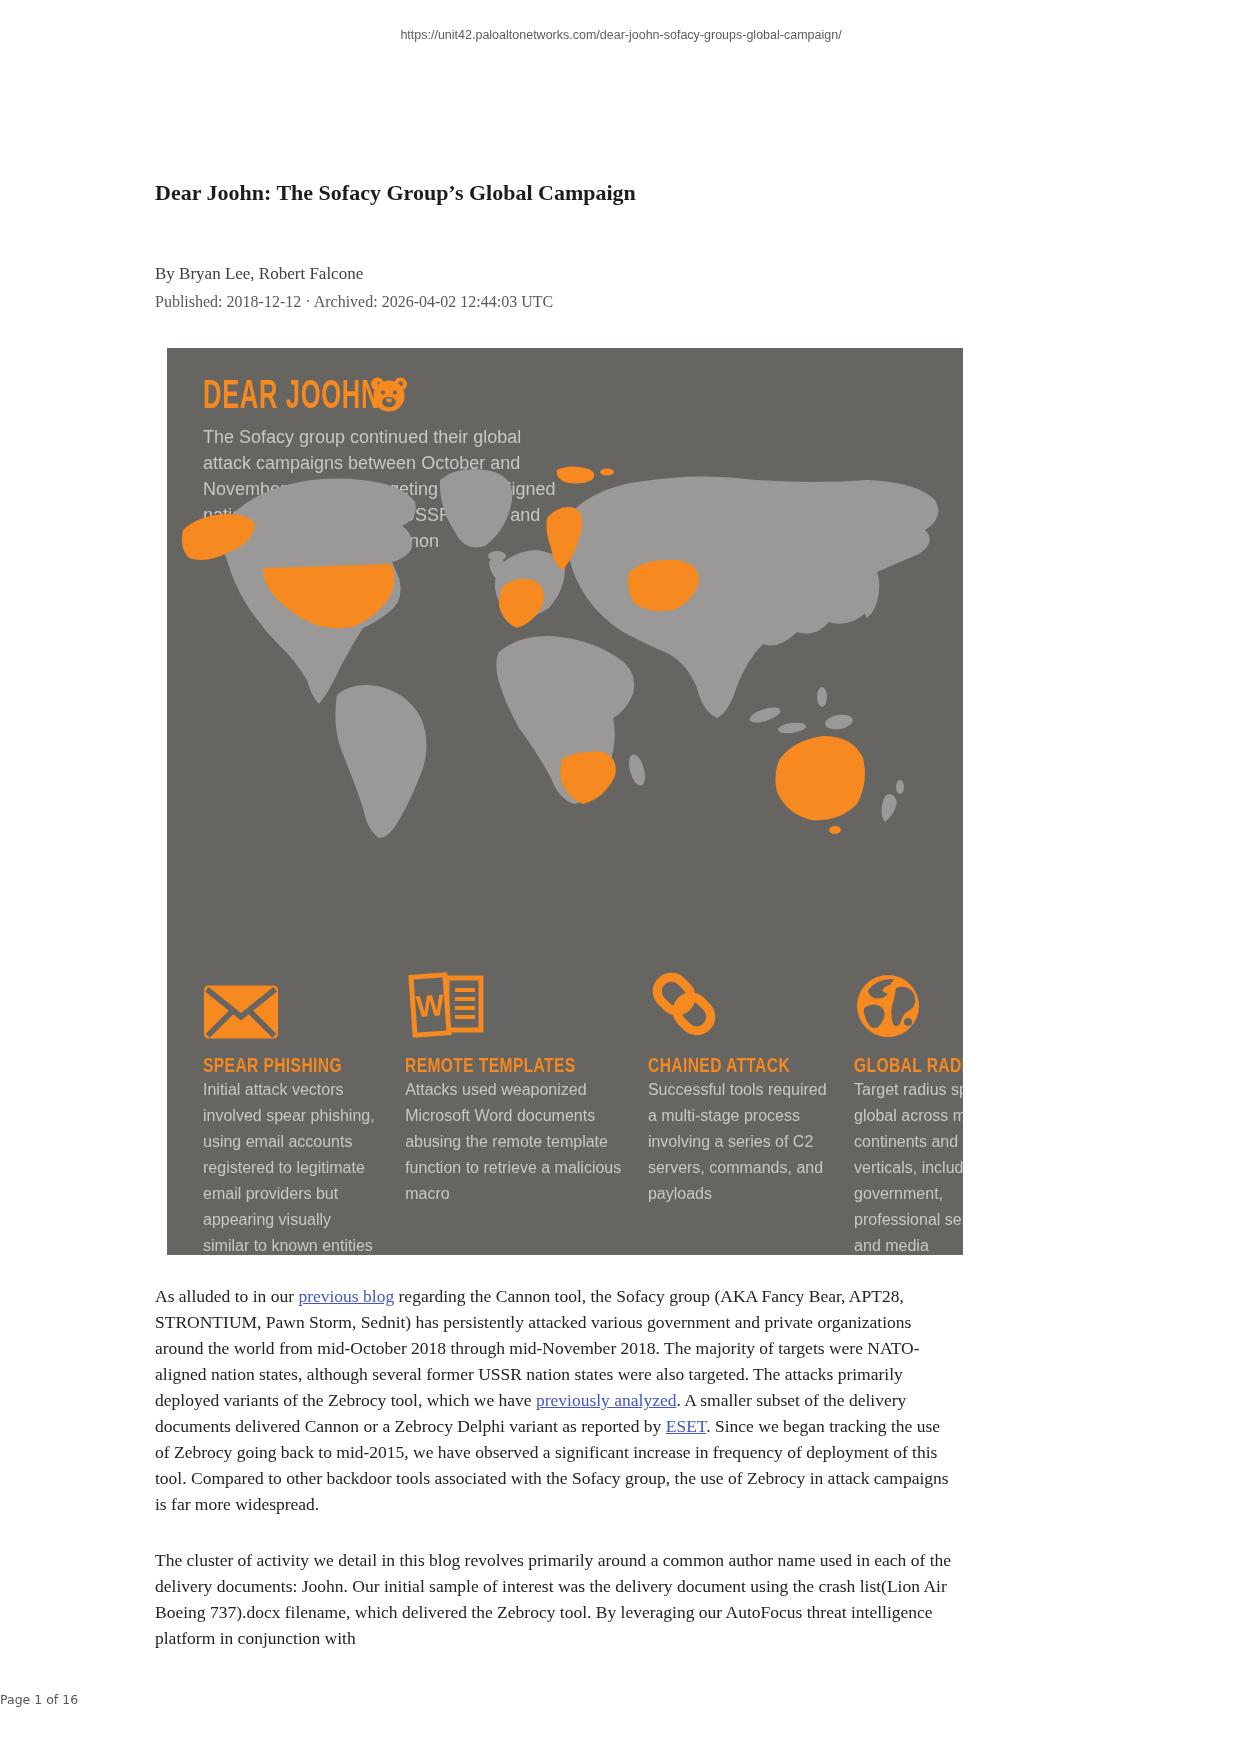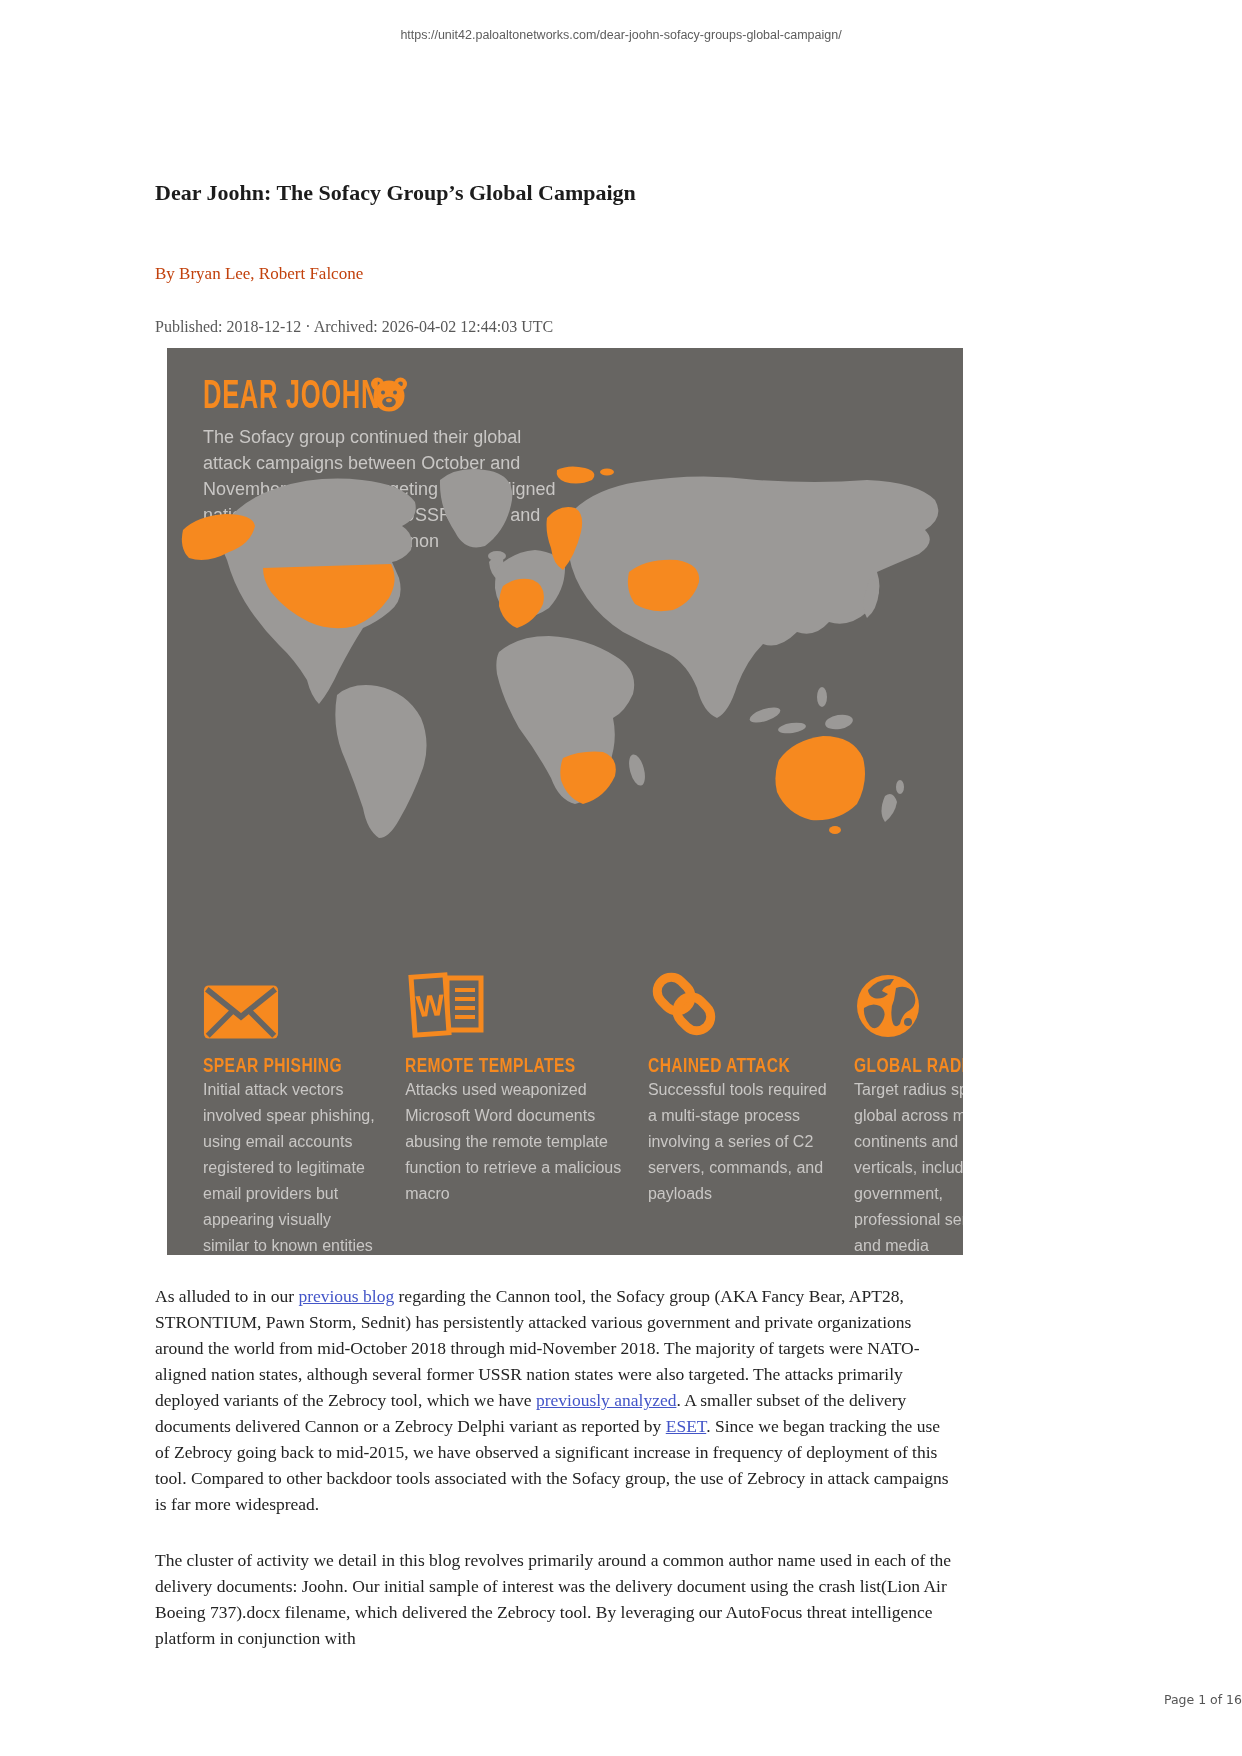--- a/index.html
+++ b/index.html
@@ -11,24 +11,24 @@
   .url-bar {
     position:absolute; top:28px; left:0; width:100%; text-align:center;
     font-family:Liberation Sans, sans-serif; font-size:12.5px; color:#5d5d5d;
   }
   .title {
     position:absolute; top:180px; left:155px; width:820px;
     font-family:"Liberation Serif", serif; font-weight:bold; font-size:22px; color:#1c1c1c;
   }
   .byline {
     position:absolute; top:264px; left:155px;
-    font-size:17px; color:#c2410c;
+    font-size:17px; color:#404040;
   }
   .published {
-    position:absolute; top:318px; left:155px;
+    position:absolute; top:293px; left:155px;
     font-size:16px; color:#585858;
   }
   
   .infographic {
     position:absolute; top:348px; left:167px; width:796px; height:907px;
     background:#676562; font-family:"Liberation Sans", sans-serif; overflow:hidden;
   }
   .ig-header { position:absolute; top:24px; left:36px; display:flex; align-items:center; }
   .ig-title {
     display:inline-block; white-space:nowrap; width:160px;
@@ -55,21 +55,21 @@
   }
   .feat-text { font-size:16px; line-height:26px; color:#C9C7C5; }
   
   .article-body {
     position:absolute; top:1283px; left:155px; width:800px;
     font-size:17.5px; line-height:26px; color:#232323;
   }
   .article-body p { margin-bottom:30px; }
   .lnk { color:#4355c8; text-decoration:underline; cursor:pointer; }
   .footer {
-    position:absolute; top:1692px; left:0; width:100%; text-align:right;
+    position:absolute; top:1692px; left:0; width:100%; text-align:left;
     font-family:"DejaVu Sans", sans-serif; font-size:12.5px; color:#555555;
   }
 </style>
 </head>
 <body>
 
 <div class="page">
 
   <div class="url-bar">https://unit42.paloaltonetworks.com/dear-joohn-sofacy-groups-global-campaign/</div>
 

